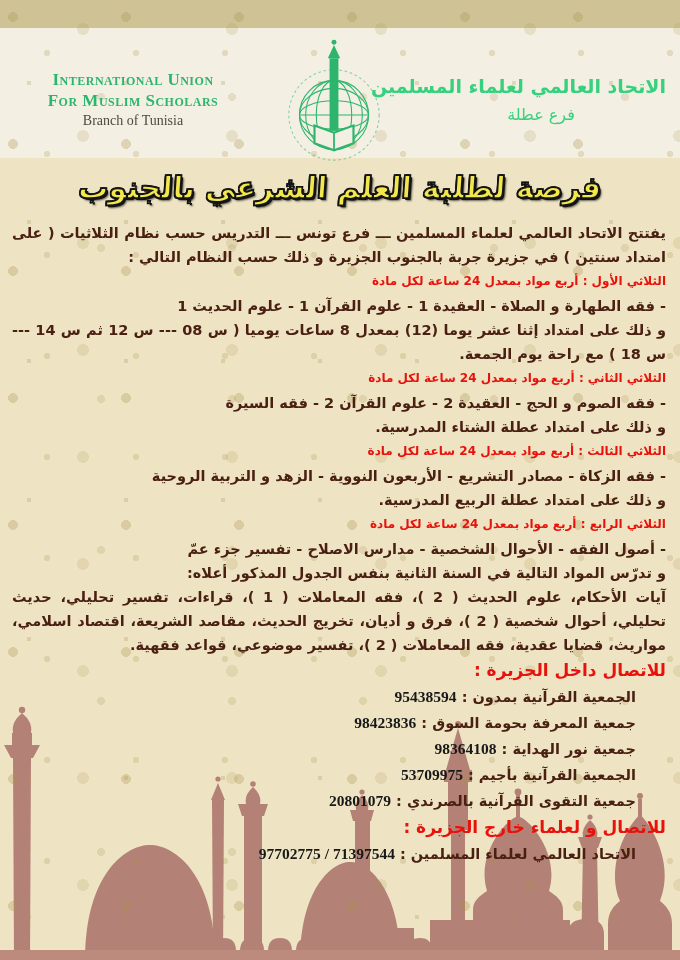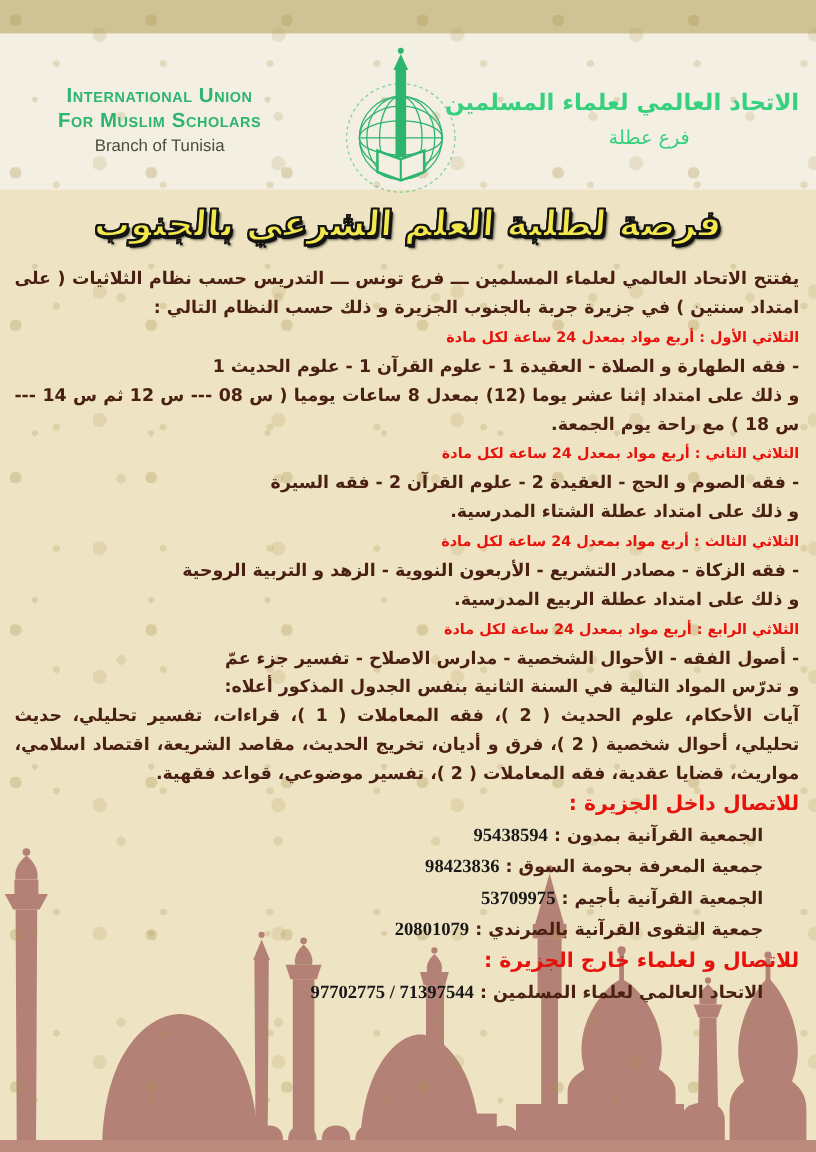--- a/index.html
+++ b/index.html
@@ -29,21 +29,21 @@
       radial-gradient(circle 2.5px at 29px 83px, rgba(170,145,75,.26) 97%, transparent 100%),
       radial-gradient(circle 4px at 101px 97px, rgba(170,145,75,.20) 97%, transparent 100%);
     background-size:113px 127px, 89px 101px, 149px 107px, 97px 139px, 131px 151px;
   }
   .content{position:relative;z-index:2;}
   
   .header{
     height:158px;padding-top:40px;
     display:flex;justify-content:center;align-items:center;gap:26px;
   }
-  .org-en{width:238px;text-align:center;font-family:Liberation Sans, sans-serif;color:var(--logo-green);}
+  .org-en{width:238px;text-align:center;font-family:Liberation Serif, serif;color:var(--logo-green);}
   .org-en .cap{font-variant:small-caps;font-weight:bold;font-size:17px;line-height:1.25;letter-spacing:.5px;}
   .org-en .sub{font-size:14px;color:#4c4c38;margin-top:2px;}
   .logo{width:112px;height:124px;flex:0 0 auto;}
   .org-ar{width:250px;text-align:center;color:var(--calligraphy-green);direction:rtl;}
   .org-ar .main{font-size:19px;font-weight:bold;white-space:nowrap;}
   .org-ar .sub{font-size:16px;margin-top:8px;}
   
   .title{
     direction:rtl;text-align:center;margin-top:12px;
     font-size:30px;font-weight:bold;color:var(--title-yellow);
@@ -196,20 +196,23 @@
 
       <div class="contact-heading">للاتصال داخل الجزيرة :</div>
 
       <div class="contact">
         <span>الجمعية القرآنية بمدون</span><span> : </span><span class="num">95438594</span>
       </div>
       <div class="contact">
         <span>جمعية المعرفة بحومة السوق</span><span> : </span><span class="num">98423836</span>
       </div>
       <div class="contact">
+        <span>جمعية نور الهداية</span><span> : </span><span class="num">98364108</span>
+      </div>
+      <div class="contact">
         <span>الجمعية القرآنية بأجيم</span><span> : </span><span class="num">53709975</span>
       </div>
       <div class="contact">
         <span>جمعية التقوى القرآنية بالصرندي</span><span> : </span><span class="num">20801079</span>
       </div>
 
       <div class="contact-heading">للاتصال و لعلماء خارج الجزيرة :</div>
 
       <div class="contact outside">
         <span>الاتحاد العالمي لعلماء المسلمين</span><span> : </span><span class="num">71397544   /   97702775</span>

